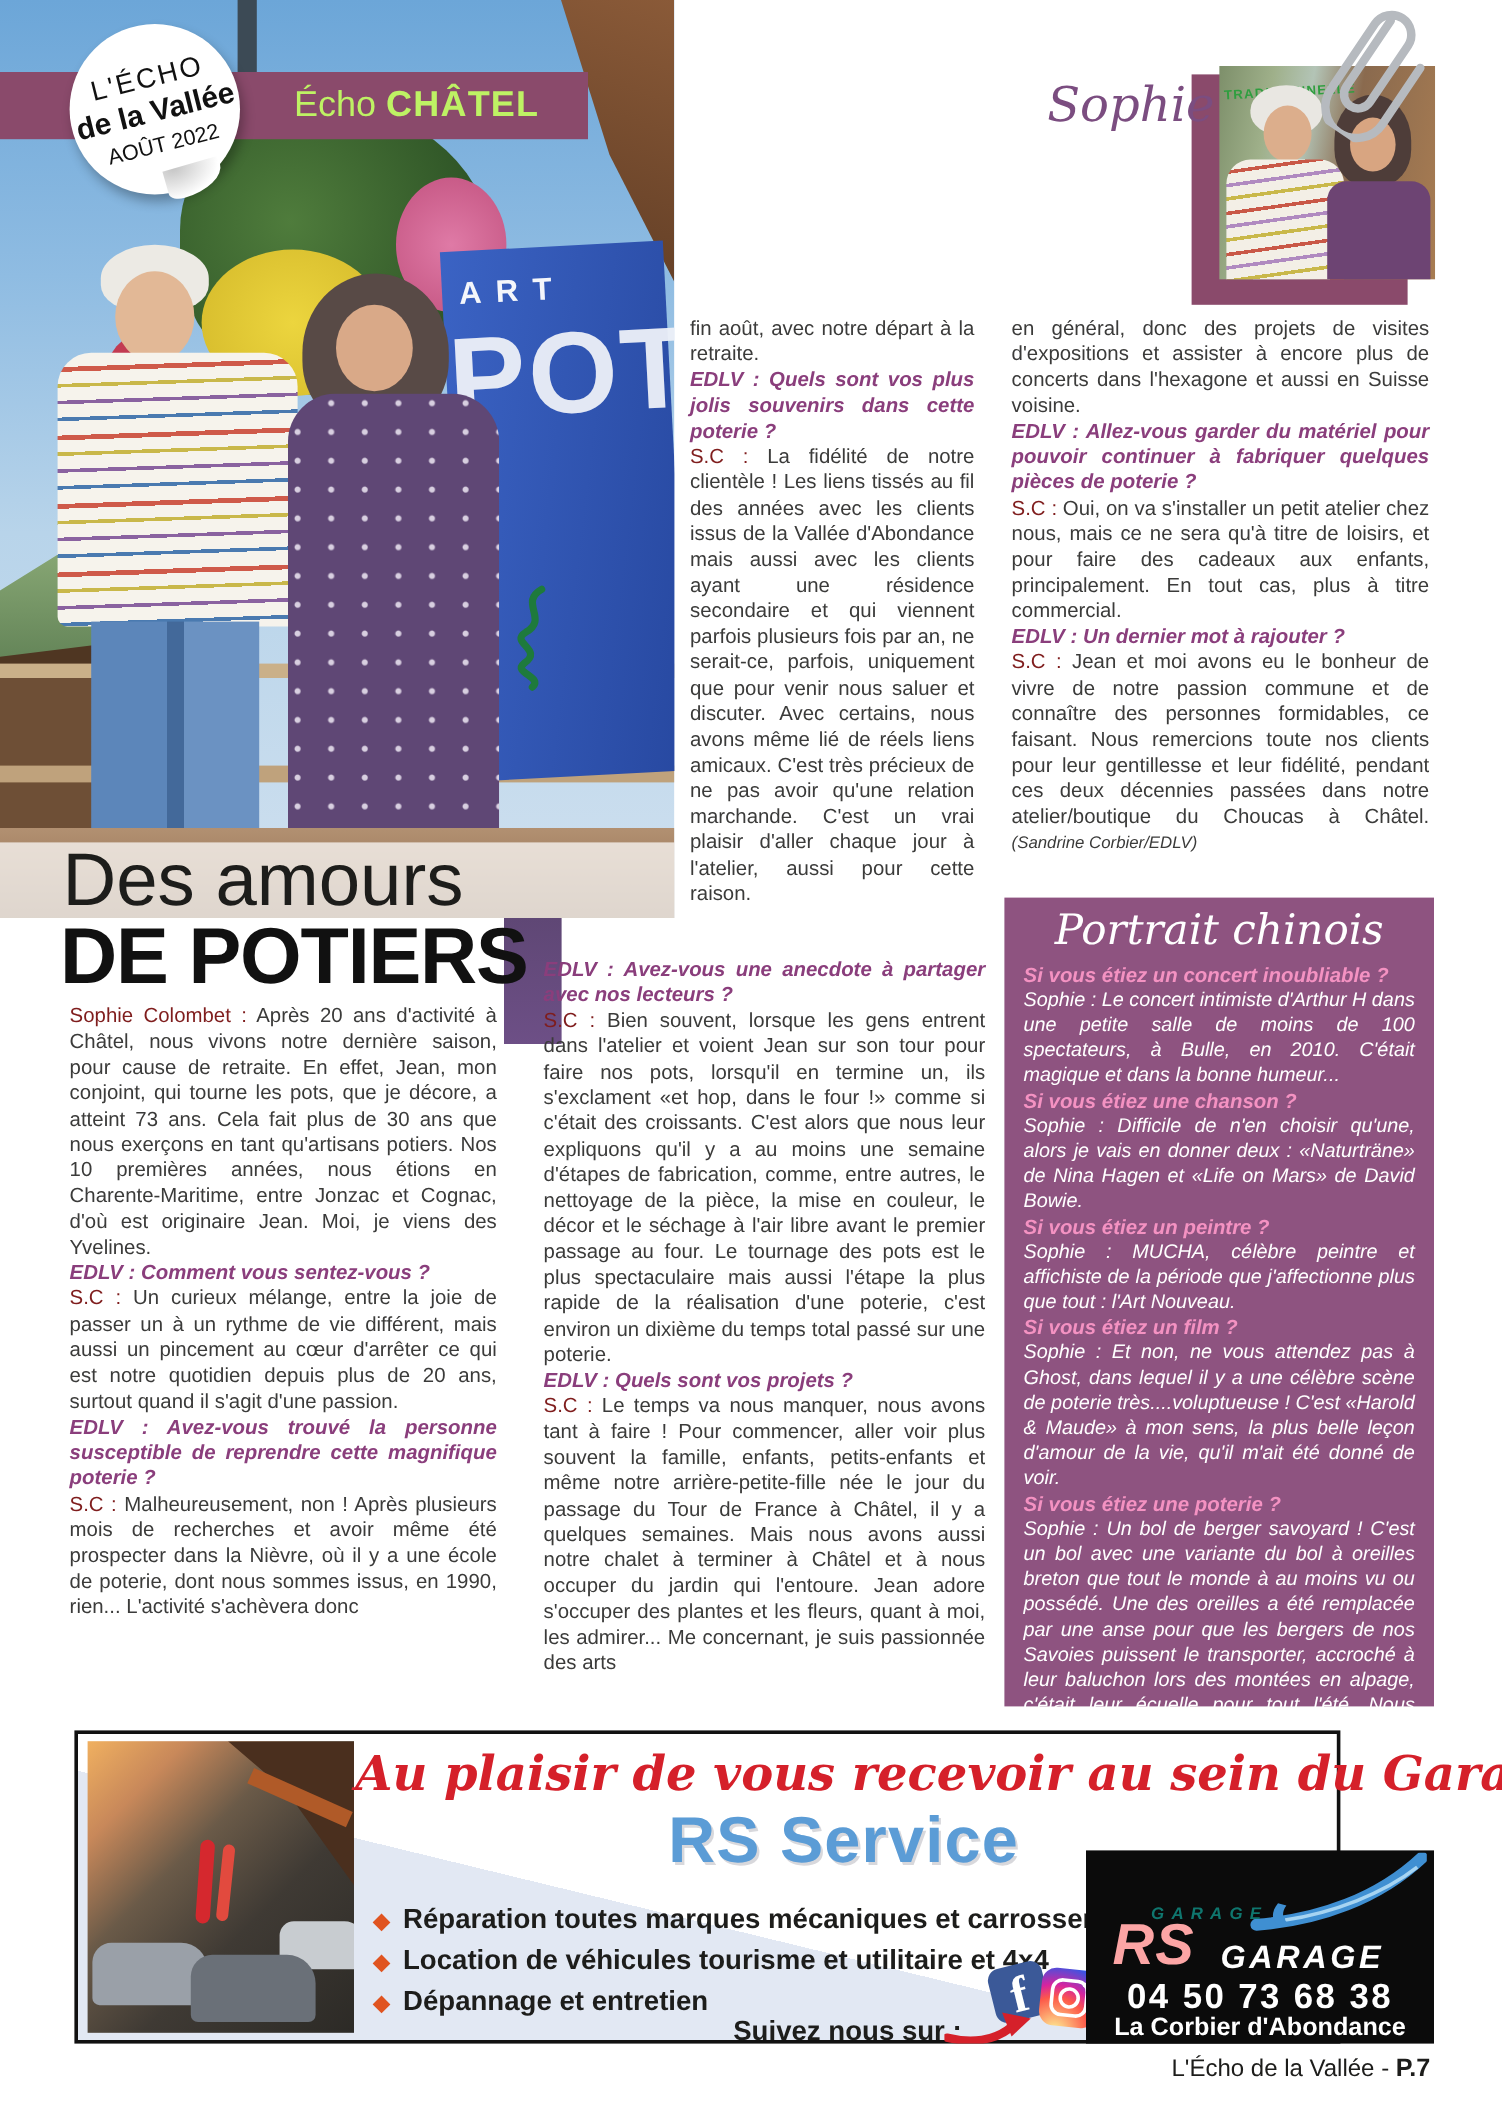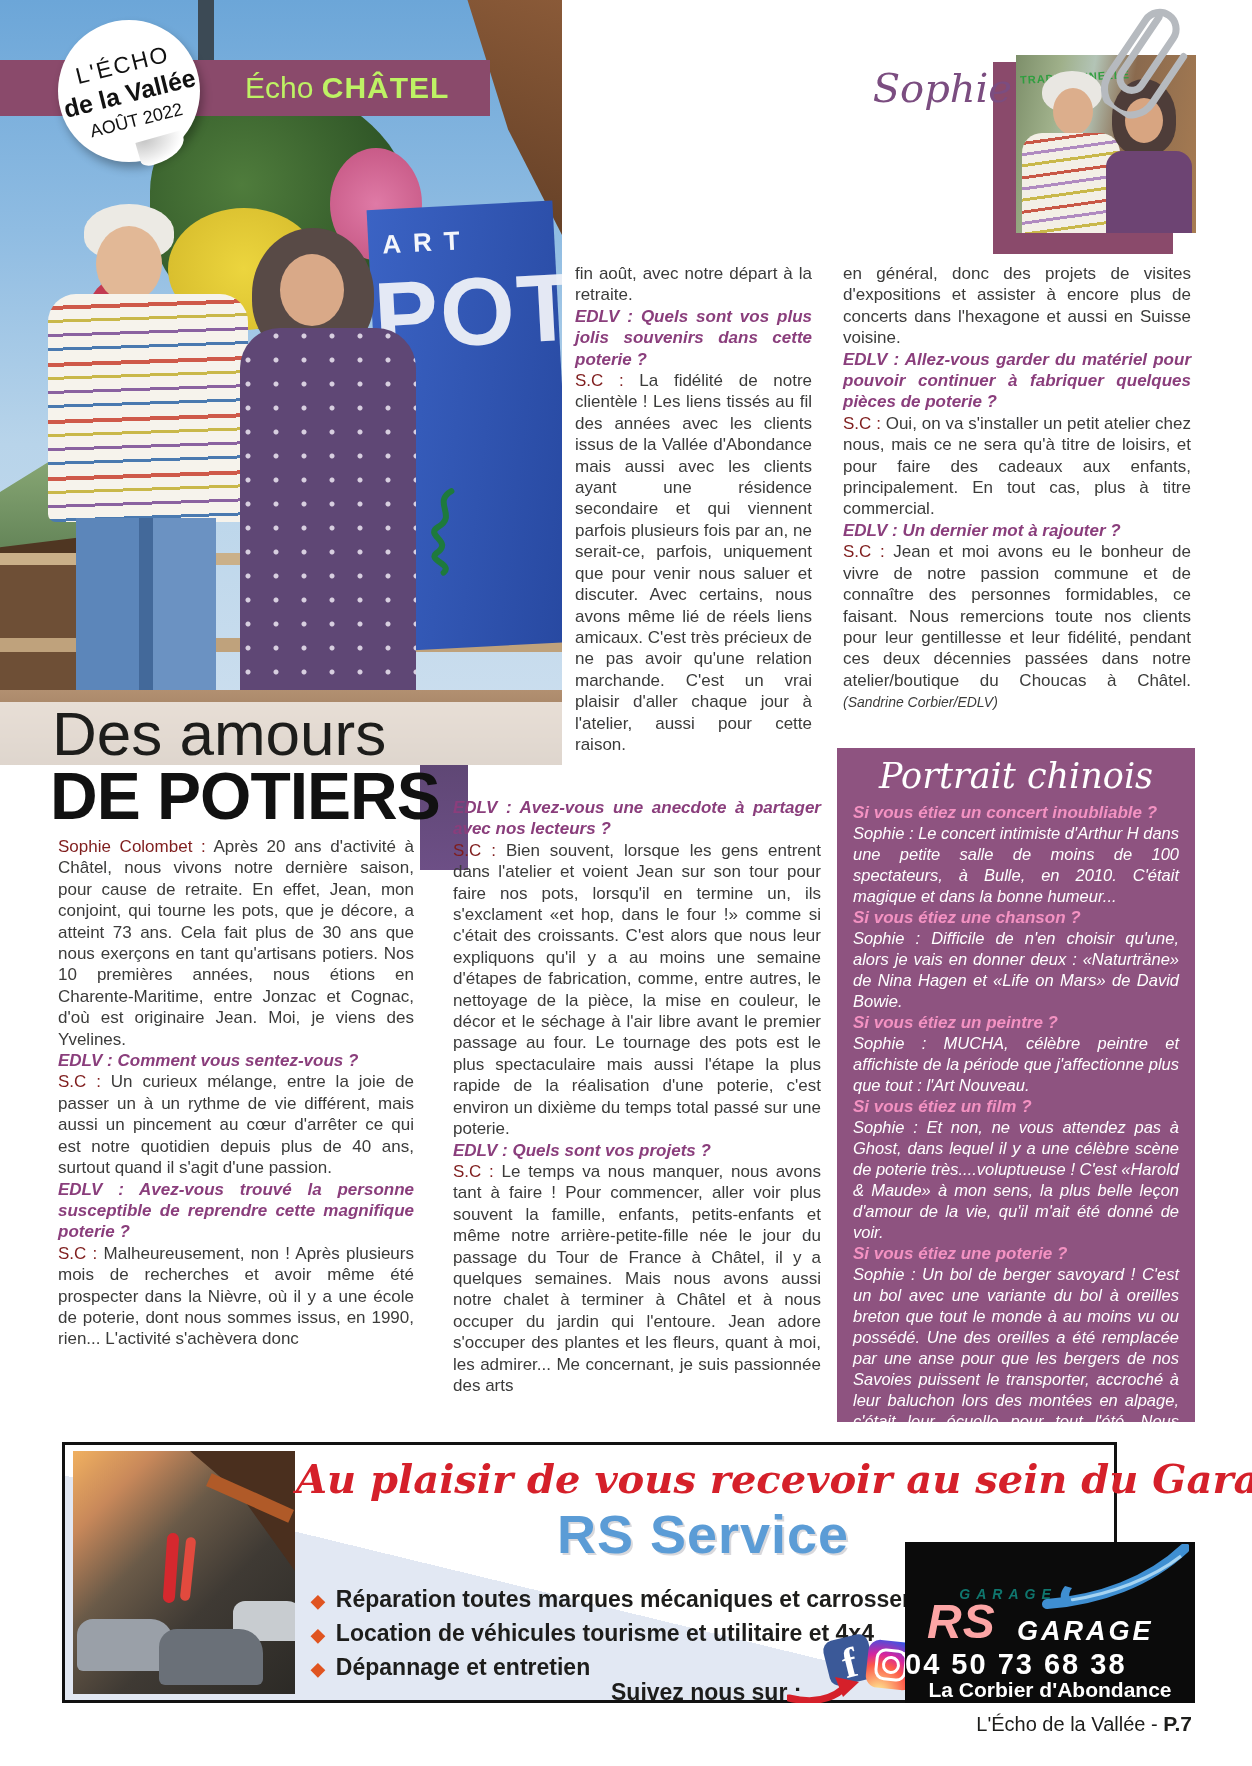--- a/index.html
+++ b/index.html
@@ -115,21 +115,21 @@
   .ig-lens{position:absolute;left:15px;top:15px;width:12px;height:12px;border:3px solid #fff;border-radius:50%;}
   .ig-dot{position:absolute;right:10px;top:10px;width:4px;height:4px;background:#fff;border-radius:50%;}
   .ad-arrow{position:absolute;left:722px;top:230px;width:74px;height:28px;}
 
   
   .logo{left:905px;top:1542px;width:290px;height:161px;background:#0b0b0b;color:#fff;z-index:5;}
   .logo-garage{position:absolute;left:28px;top:44px;width:150px;text-align:center;color:#0f766e;font-style:italic;
       font-weight:700;letter-spacing:6px;font-size:14px;}
   .logo-rs{position:absolute;left:22px;top:52px;font-size:48px;font-weight:700;font-style:italic;color:#fca5a5;letter-spacing:1px;}
   .logo-service{position:absolute;left:112px;top:74px;font-size:27px;font-weight:700;font-style:italic;color:#fff;letter-spacing:3px;}
-  .logo-phone{position:absolute;left:0;top:106px;width:100%;text-align:left;font-size:29px;font-weight:700;letter-spacing:2px;}
+  .logo-phone{position:absolute;left:0;top:106px;width:100%;text-align:center;font-size:29px;font-weight:700;letter-spacing:2px;}
   .logo-city{position:absolute;left:0;top:136px;width:100%;text-align:center;font-size:21px;font-weight:700;}
   .swoosh{position:absolute;right:6px;top:2px;width:152px;height:66px;}
 
   
   .footer{left:880px;top:1712px;width:312px;text-align:right;font-size:20px;color:#1d1d1b;z-index:2;}
   .footer .pg{font-weight:700;font-size:21px;}
 </style>
 </head>
 <body>
 
@@ -198,21 +198,21 @@
     <path d="M20 14 L20 70 a10 10 0 0 0 20 0 L40 22 a14 14 0 0 0 -28 0 L12 78 a22 22 0 0 0 44 0 L56 30" fill="none" stroke="#b6babf" stroke-width="6" stroke-linecap="round"></path>
   </svg>
 
   <div class="abs title-band"></div>
   <div class="abs headline1">Des amours</div>
   <div class="abs headline2">DE POTIERS</div>
 
   <div class="abs col col1">
     <p class="a"><span class="lead">Sophie Colombet : </span><span>Après 20 ans d'activité à Châtel, nous vivons notre dernière saison, pour cause de retraite. En effet, Jean, mon conjoint, qui tourne les pots, que je décore, a atteint 73 ans. Cela fait plus de 30 ans que nous exerçons en tant qu'artisans potiers. Nos 10 premières années, nous étions en Charente-Maritime, entre Jonzac et Cognac, d'où est originaire Jean. Moi, je viens des Yvelines.</span></p>
     <p class="q">EDLV : Comment vous sentez-vous ?</p>
-    <p class="a"><span class="lead">S.C : </span><span>Un curieux mélange, entre la joie de passer un à un rythme de vie différent, mais aussi un pincement au cœur d'arrêter ce qui est notre quotidien depuis plus de 40 ans, surtout quand il s'agit d'une passion.</span></p>
+    <p class="a"><span class="lead">S.C : </span><span>Un curieux mélange, entre la joie de passer un à un rythme de vie différent, mais aussi un pincement au cœur d'arrêter ce qui est notre quotidien depuis plus de 20 ans, surtout quand il s'agit d'une passion.</span></p>
     <p class="q">EDLV : Avez-vous trouvé la personne susceptible de reprendre cette magnifique poterie ?</p>
     <p class="a"><span class="lead">S.C : </span><span>Malheureusement, non ! Après plusieurs mois de recherches et avoir même été prospecter dans la Nièvre, où il y a une école de poterie, dont nous sommes issus, en 1990, rien... L'activité s'achèvera donc</span></p>
   </div>
 
   <div class="abs col col2top">
     <p class="a">fin août, avec notre départ à la retraite.</p>
     <p class="q">EDLV : Quels sont vos plus jolis souvenirs dans cette poterie ?</p>
     <p class="a"><span class="lead">S.C : </span><span>La fidélité de notre clientèle ! Les liens tissés au fil des années avec les clients issus de la Vallée d'Abondance mais aussi avec les clients ayant une résidence secondaire et qui viennent parfois plusieurs fois par an, ne serait-ce, parfois, uniquement que pour venir nous saluer et discuter. Avec certains, nous avons même lié de réels liens amicaux. C'est très précieux de ne pas avoir qu'une relation marchande. C'est un vrai plaisir d'aller chaque jour à l'atelier, aussi pour cette raison.</span></p>
   </div>
 

